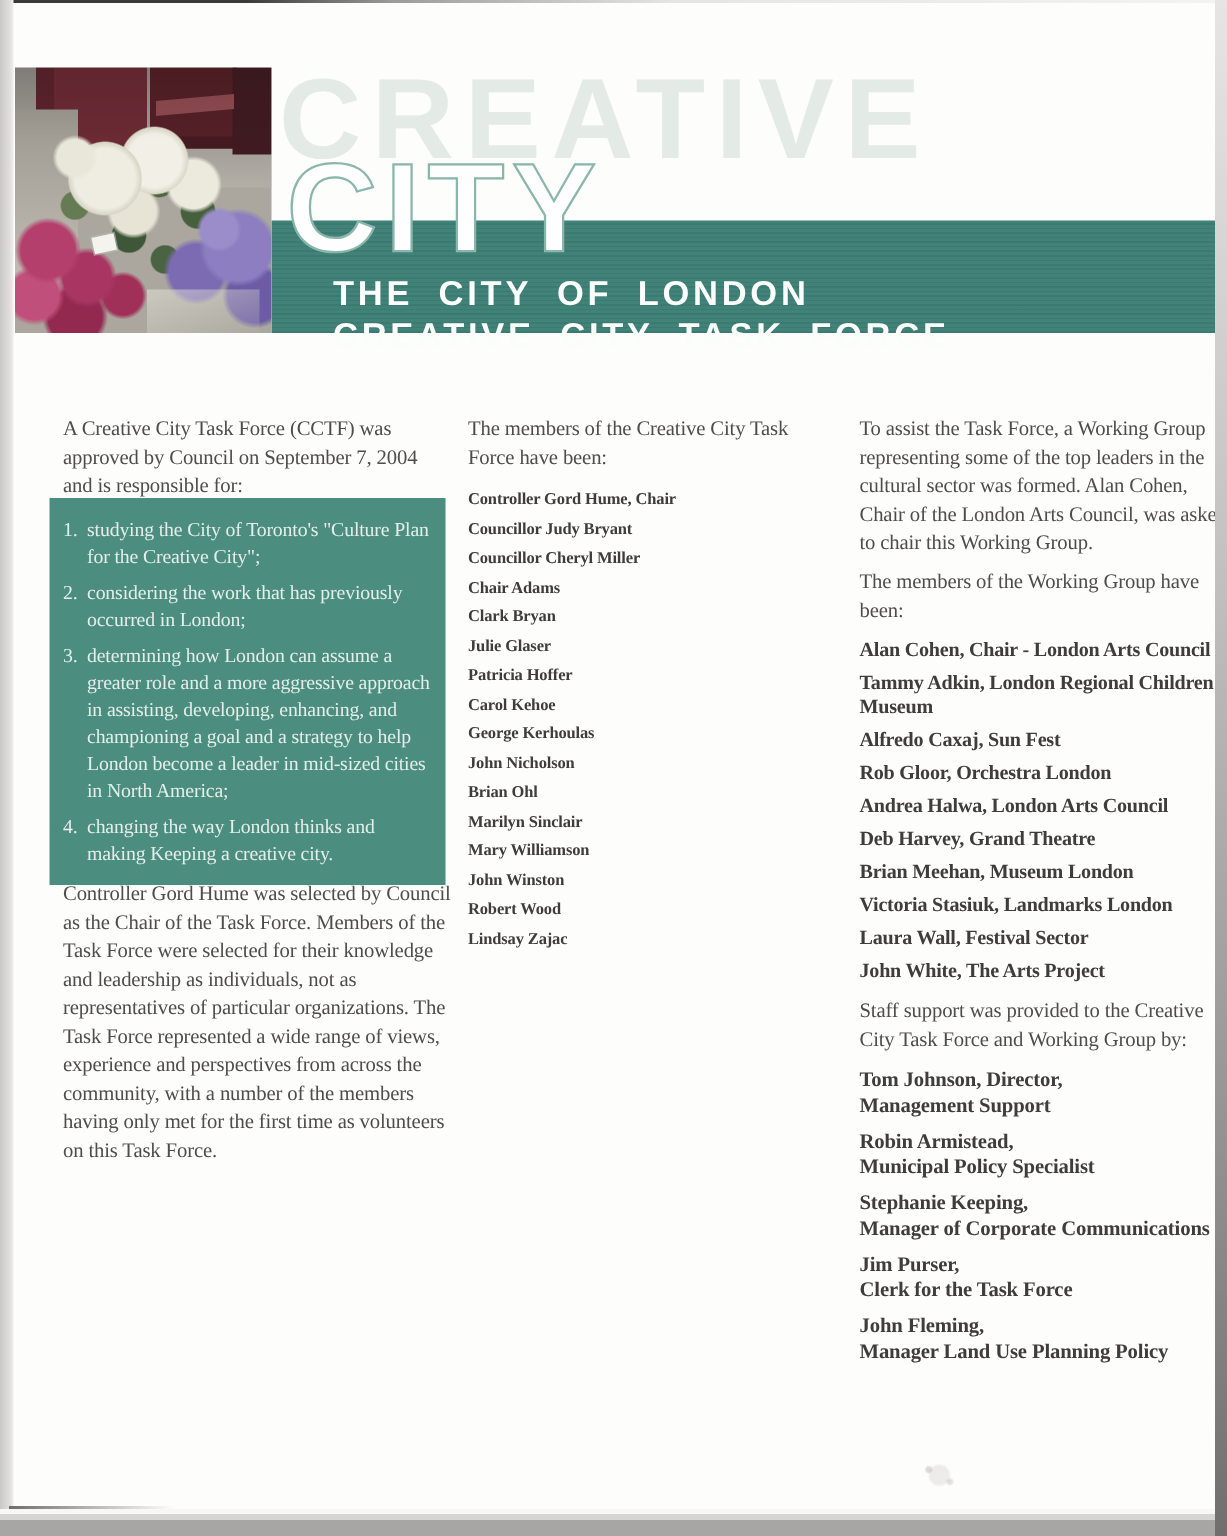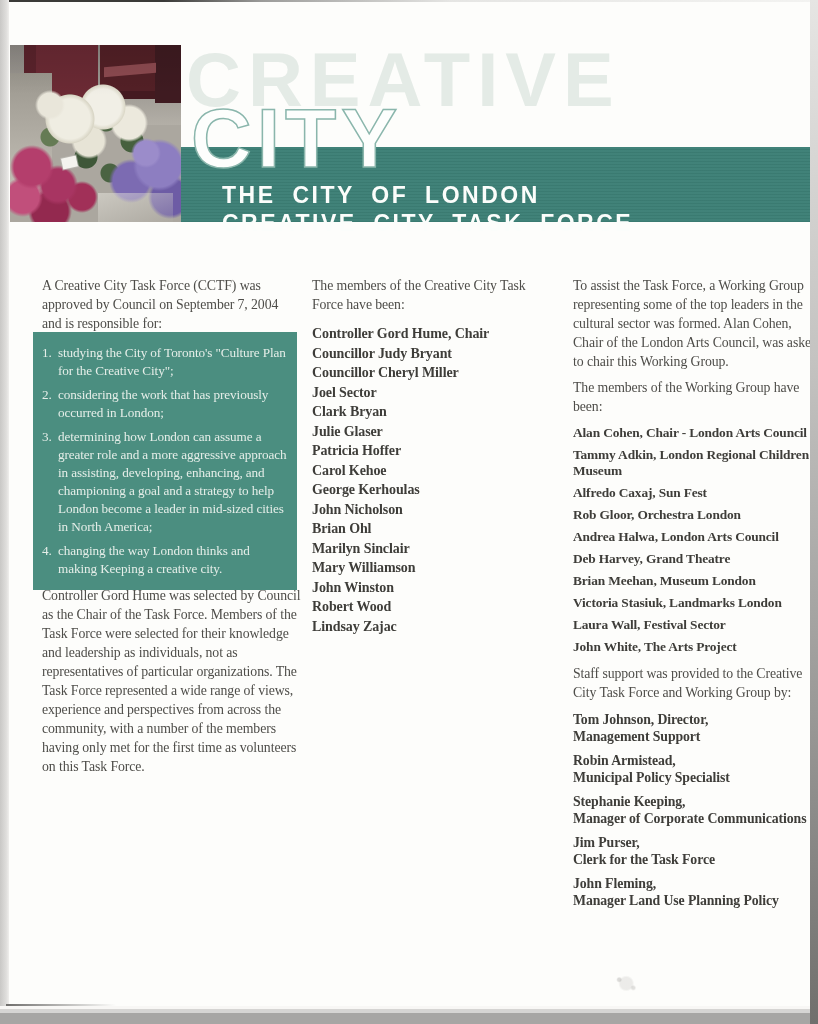--- a/index.html
+++ b/index.html
@@ -89,21 +89,21 @@
   .col1-intro{position:absolute; left:42px; top:276px; width:252px;}
   .teal-box{position:absolute; left:33px; top:332px; width:264px; box-sizing:border-box;
     padding:12px 8px 12px 9px; background:var(--box-teal); min-height:238px;}
   .nitem{display:flex; font-size:13.2px; line-height:18px; color:var(--box-text); letter-spacing:-.1px;}
   .nitem + .nitem{margin-top:6px;}
   .nnum{flex:none; width:16px;}
   .ntext{flex:1;}
   .closing{position:absolute; left:42px; top:586px; width:264px;}
   .col2{position:absolute; left:312px; top:276px; width:246px;}
   .col2-intro{margin-bottom:12px;}
-  .member{font-weight:bold; font-size:14px; line-height:15.5px; margin-bottom:4px;
+  .member{font-weight:bold; font-size:11px; line-height:15.5px; margin-bottom:4px;
     color:var(--name-text); letter-spacing:-.1px;}
   .col3{position:absolute; left:573px; top:276px; width:250px;}
   .col3-intro{margin-bottom:7px;}
   .col3-intro2{margin-bottom:9px;}
   .wg-member{font-weight:bold; font-size:13.4px; line-height:16px; margin-bottom:6px;
     color:var(--name-text); letter-spacing:-.15px;}
   .staff-intro{margin-top:9px; margin-bottom:9px;}
   .staff-entry{font-weight:bold; font-size:13.8px; line-height:17px; margin-bottom:7px;
     color:var(--name-text); letter-spacing:-.1px;}
 </style>
@@ -168,21 +168,21 @@
   <section class="col2">
     <p class="par col2-intro">The members of the Creative City Task Force have been:</p>
     <div class="members">
 
         <div class="member">Controller Gord Hume, Chair</div>
 
         <div class="member">Councillor Judy Bryant</div>
 
         <div class="member">Councillor Cheryl Miller</div>
 
-        <div class="member">Joel Sector</div>
+        <div class="member">Chair Adams</div>
 
         <div class="member">Clark Bryan</div>
 
         <div class="member">Julie Glaser</div>
 
         <div class="member">Patricia Hoffer</div>
 
         <div class="member">Carol Kehoe</div>
 
         <div class="member">George Kerhoulas</div>

